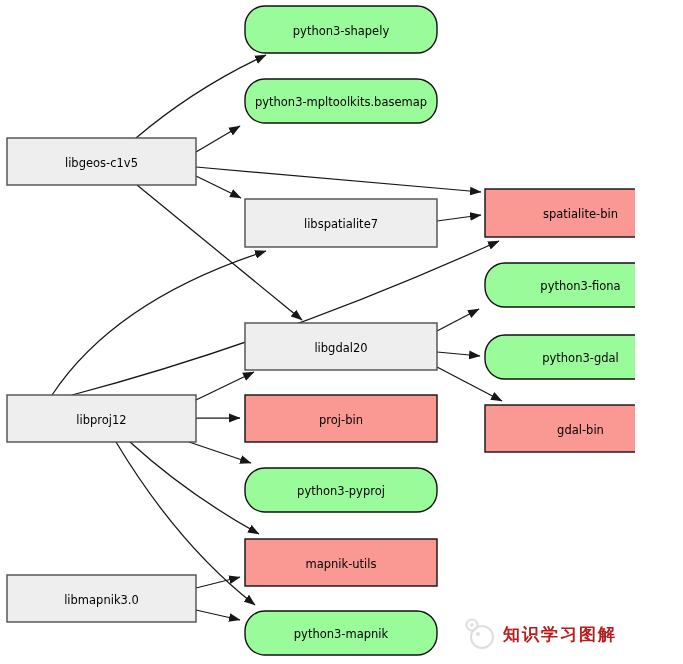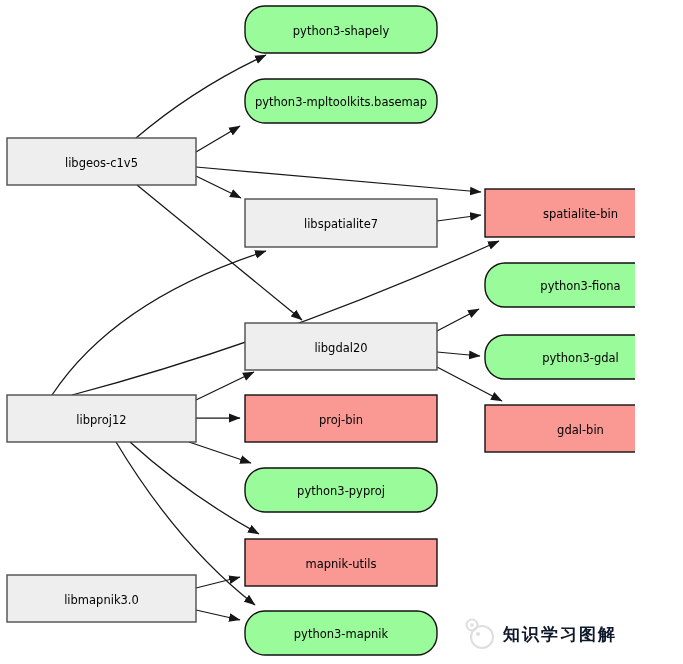--- a/index.html
+++ b/index.html
@@ -17,21 +17,21 @@
     font-size: 11.5px;
     fill: #000000;
   }
   #watermark {
     position: absolute;
     right: 18px;
     bottom: 12px;
     display: flex;
     align-items: center;
     gap: 6px;
-    color: #0f172a;
+    color: #b91c1c;
     text-shadow: 1px 1px 0 #ffffff;
     font-size: 17px;
     font-weight: bold;
     letter-spacing: 2px;
     user-select: none;
   }
   #watermark svg { display: block; }
 </style>
 </head>
 <body>

